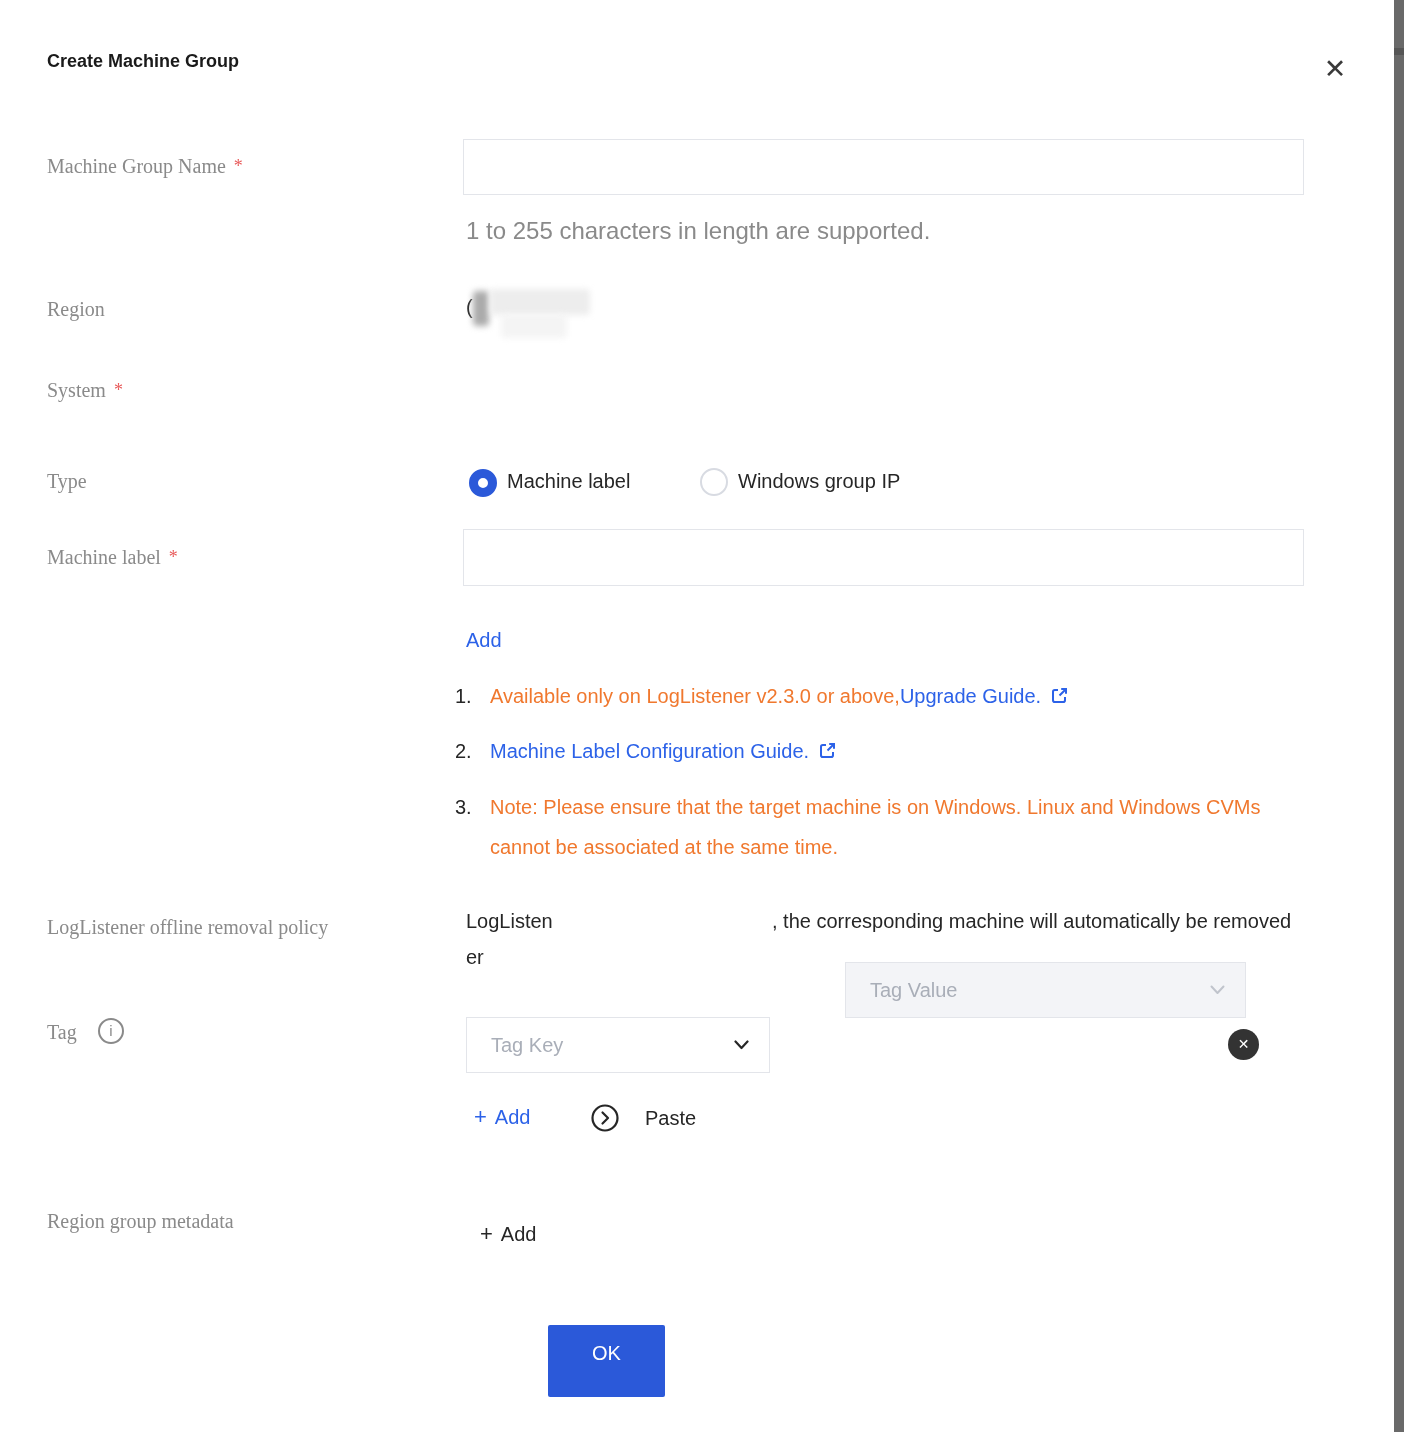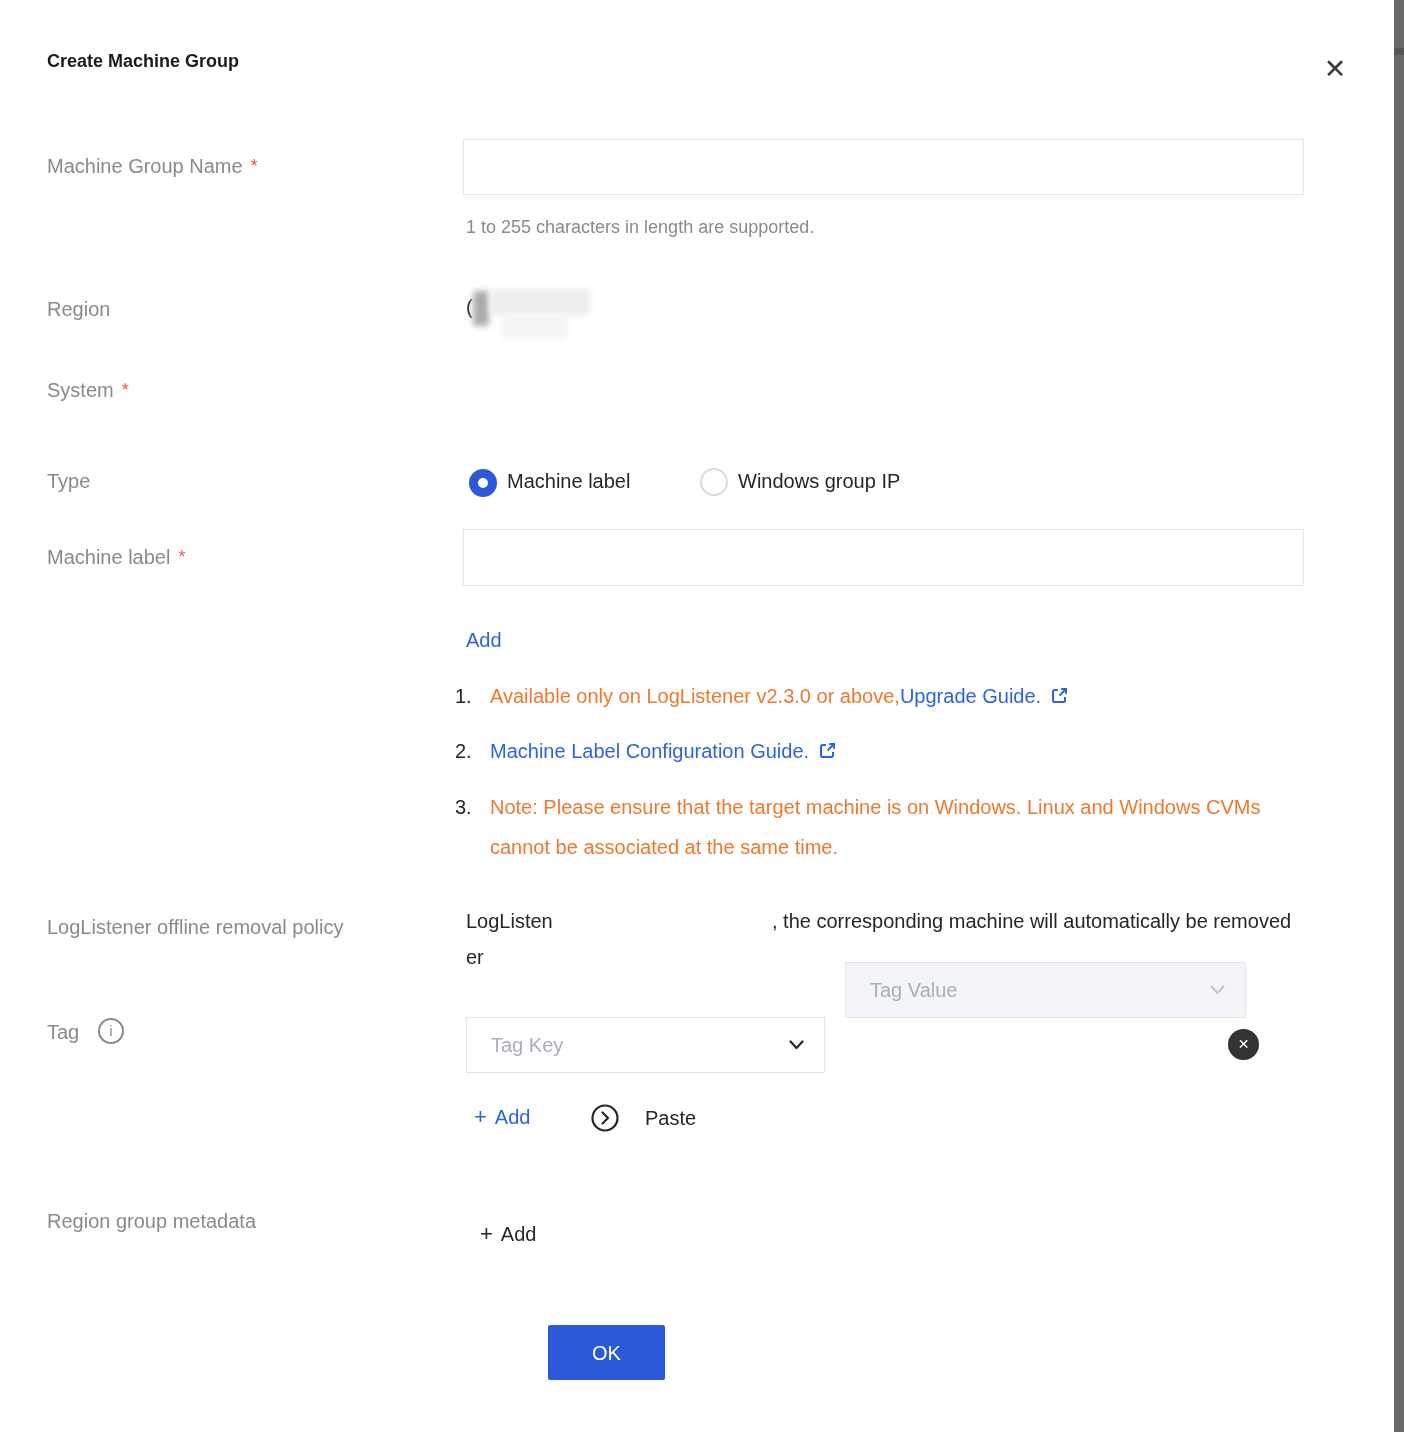--- a/index.html
+++ b/index.html
@@ -8,26 +8,26 @@
   .dialog { position:relative; width:1404px; height:1432px; background:#fff; }
 
   
   .overlay-strip { position:absolute; right:0; top:0; width:10px; height:1432px; background:#696969; }
   .overlay-strip .band { position:absolute; left:0; top:48px; width:10px; height:7px; background:#565656; }
 
   .title { position:absolute; left:47px; top:51px; font-size:18px; font-weight:700; color:#1a1a1a; }
   .close { position:absolute; left:1318px; top:52px; width:34px; height:34px; font-size:27px;
            color:#3a3a3a; text-align:center; line-height:34px; cursor:pointer; }
 
-  .lbl { position:absolute; left:47px; font-size:20px; color:#8a8a8a; white-space:nowrap; }
+  .lbl { position:absolute; left:47px; font-size:20px; color:#8a8a8a; white-space:nowrap;font-family:Liberation Serif, serif; }
   .req { color:#e85a5a; margin-left:8px; font-size:18px; vertical-align:1px; }
 
   .text-input { position:absolute; left:463px; width:841px; height:56px; border:1px solid #e3e5ea;
                 background:#fff; outline:none; font-size:20px; color:#262626; padding:0 20px; }
-  .helper { position:absolute; left:466px; top:217px; font-size:18px; color:#8a8a8a; }
+  .helper { position:absolute; left:466px; top:217px; font-size:24px; color:#8a8a8a; }
 
   .selectbox { position:absolute; display:flex; align-items:center; justify-content:space-between;
                border:1px solid #e3e5ea; background:#fff; padding:0 20px 0 24px; cursor:pointer; }
   .selectbox .sel-text { font-size:20px; color:#262626; }
   .selectbox.disabled { background:#f3f4f7; }
   .selectbox .ph { color:#a9aeb8; }
 
   .dark-text { color:#262626; font-size:20px; }
 
   
@@ -52,21 +52,21 @@
 
   .info-icon { position:absolute; left:98px; top:1018px; width:26px; height:26px; border-radius:50%;
                border:2px solid #8a8a8a; color:#8a8a8a; font-size:15px; text-align:center; line-height:22px; cursor:pointer; }
 
   .del-btn { position:absolute; left:1228px; top:1029px; width:31px; height:31px; border-radius:50%;
              background:#333; color:#fff; font-size:14px; font-weight:700; text-align:center; line-height:31px; cursor:pointer; }
 
   .add-row { position:absolute; display:flex; align-items:center; font-size:20px; cursor:pointer; }
   .plus { font-size:22px; margin-right:8px; }
 
-  .btn { position:absolute; top:1325px; height:55px; font-size:20px; border-radius:2px; text-align:center;
+  .btn { position:absolute; top:1325px; height:72px; font-size:20px; border-radius:2px; text-align:center;
          line-height:57px; cursor:pointer; }
   .btn-ok { left:548px; width:117px; background:#2b59d9; color:#fff; }
   .btn-cancel { left:687px; width:156px; background:#fff; color:#3d6ae0; border:1px solid #dfe2e8; }
 </style>
 </head>
 <body>
 
 <div class="dialog">
 
   <div class="title">Create Machine Group</div>
@@ -126,21 +126,21 @@
     <span class="body3 orange">Note: Please ensure that the target machine is on Windows. Linux and Windows CVMs cannot be associated at the same time.</span>
   </div>
 
   <div class="lbl" style="top:916px;">LogListener offline removal policy</div>
   <div class="policy-prefix">LogListener</div>
   <div class="policy-suffix">, the corresponding machine will automatically be removed</div>
 
   <div class="lbl" style="top:1021px;">Tag</div>
   <div class="info-icon">i</div>
 
-  <div class="selectbox" style="left:466px;top:1017px;width:359px;height:56px;">
+  <div class="selectbox" style="left:466px;top:1017px;width:304px;height:56px;">
     <span class="sel-text ph">Tag Key</span>
     <span>
       <svg width="15" height="10" viewBox="0 0 15 10">
           <polyline points="1.5,1.5 7.5,8 13.5,1.5" fill="none" stroke="#262626" stroke-width="2.2" stroke-linecap="round" stroke-linejoin="round"></polyline>
         </svg>
     </span>
   </div>
 
   <div class="selectbox disabled" style="left:845px;top:962px;width:401px;height:56px;">
     <span class="sel-text ph">Tag Value</span>

